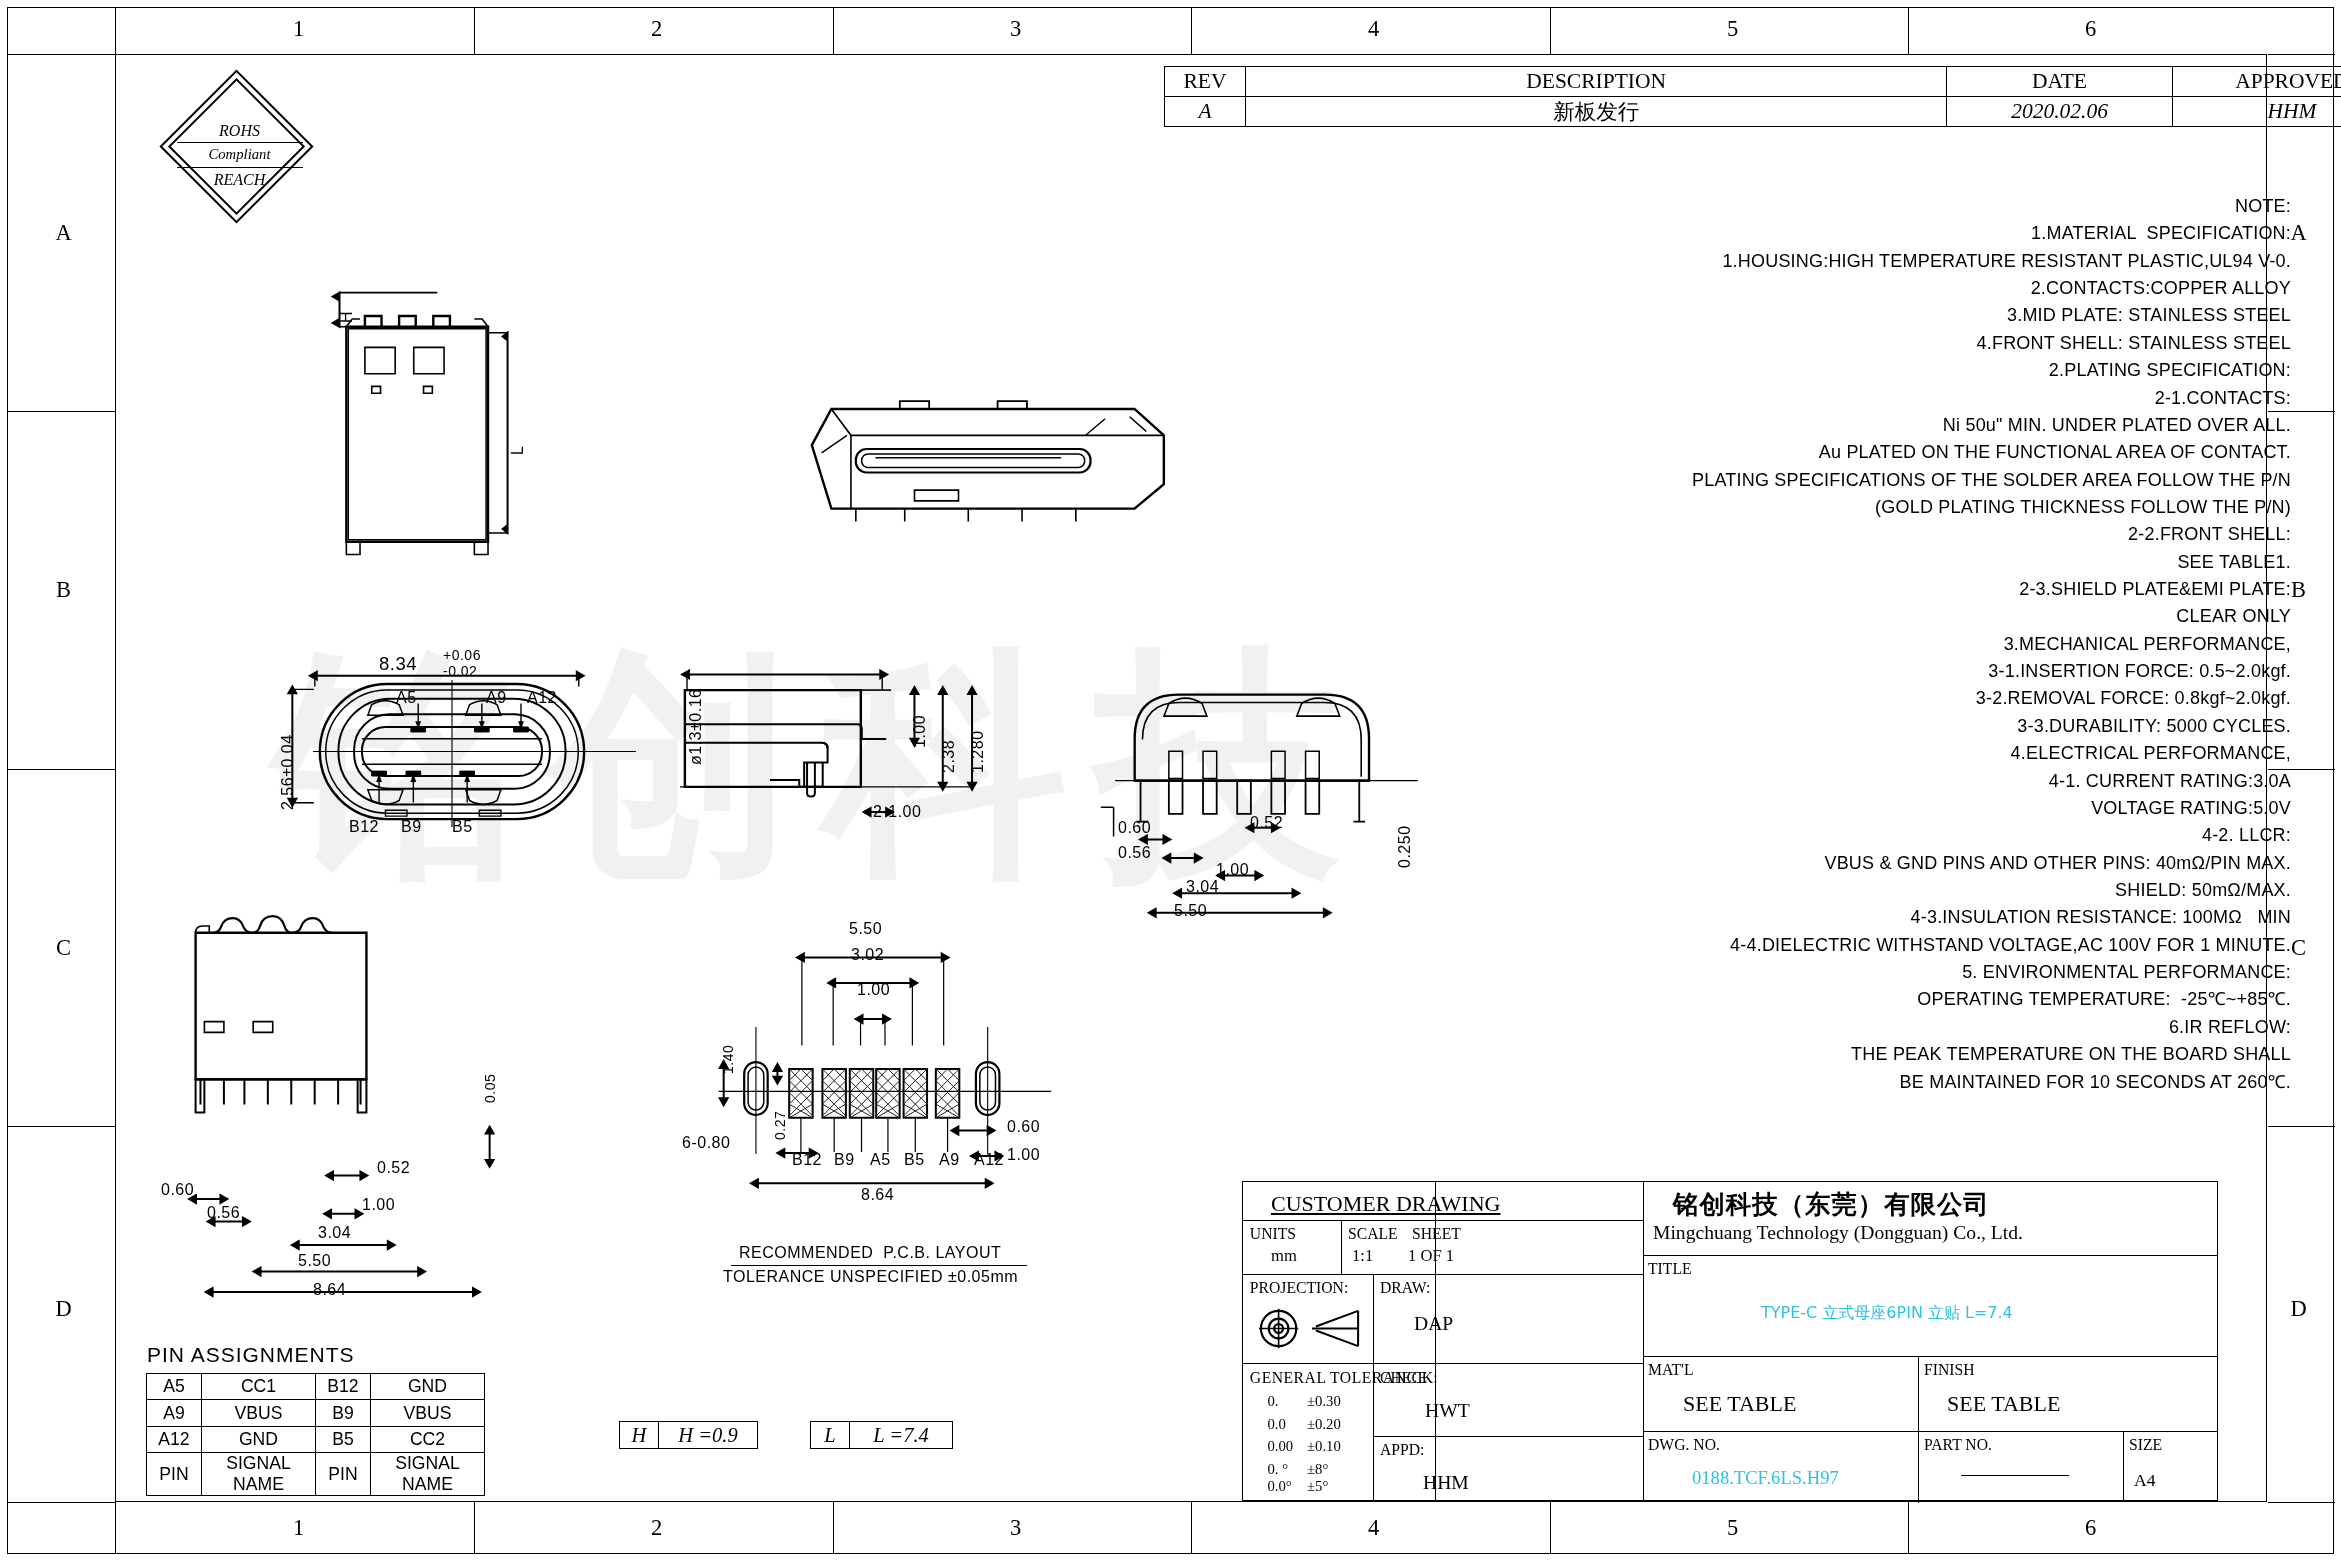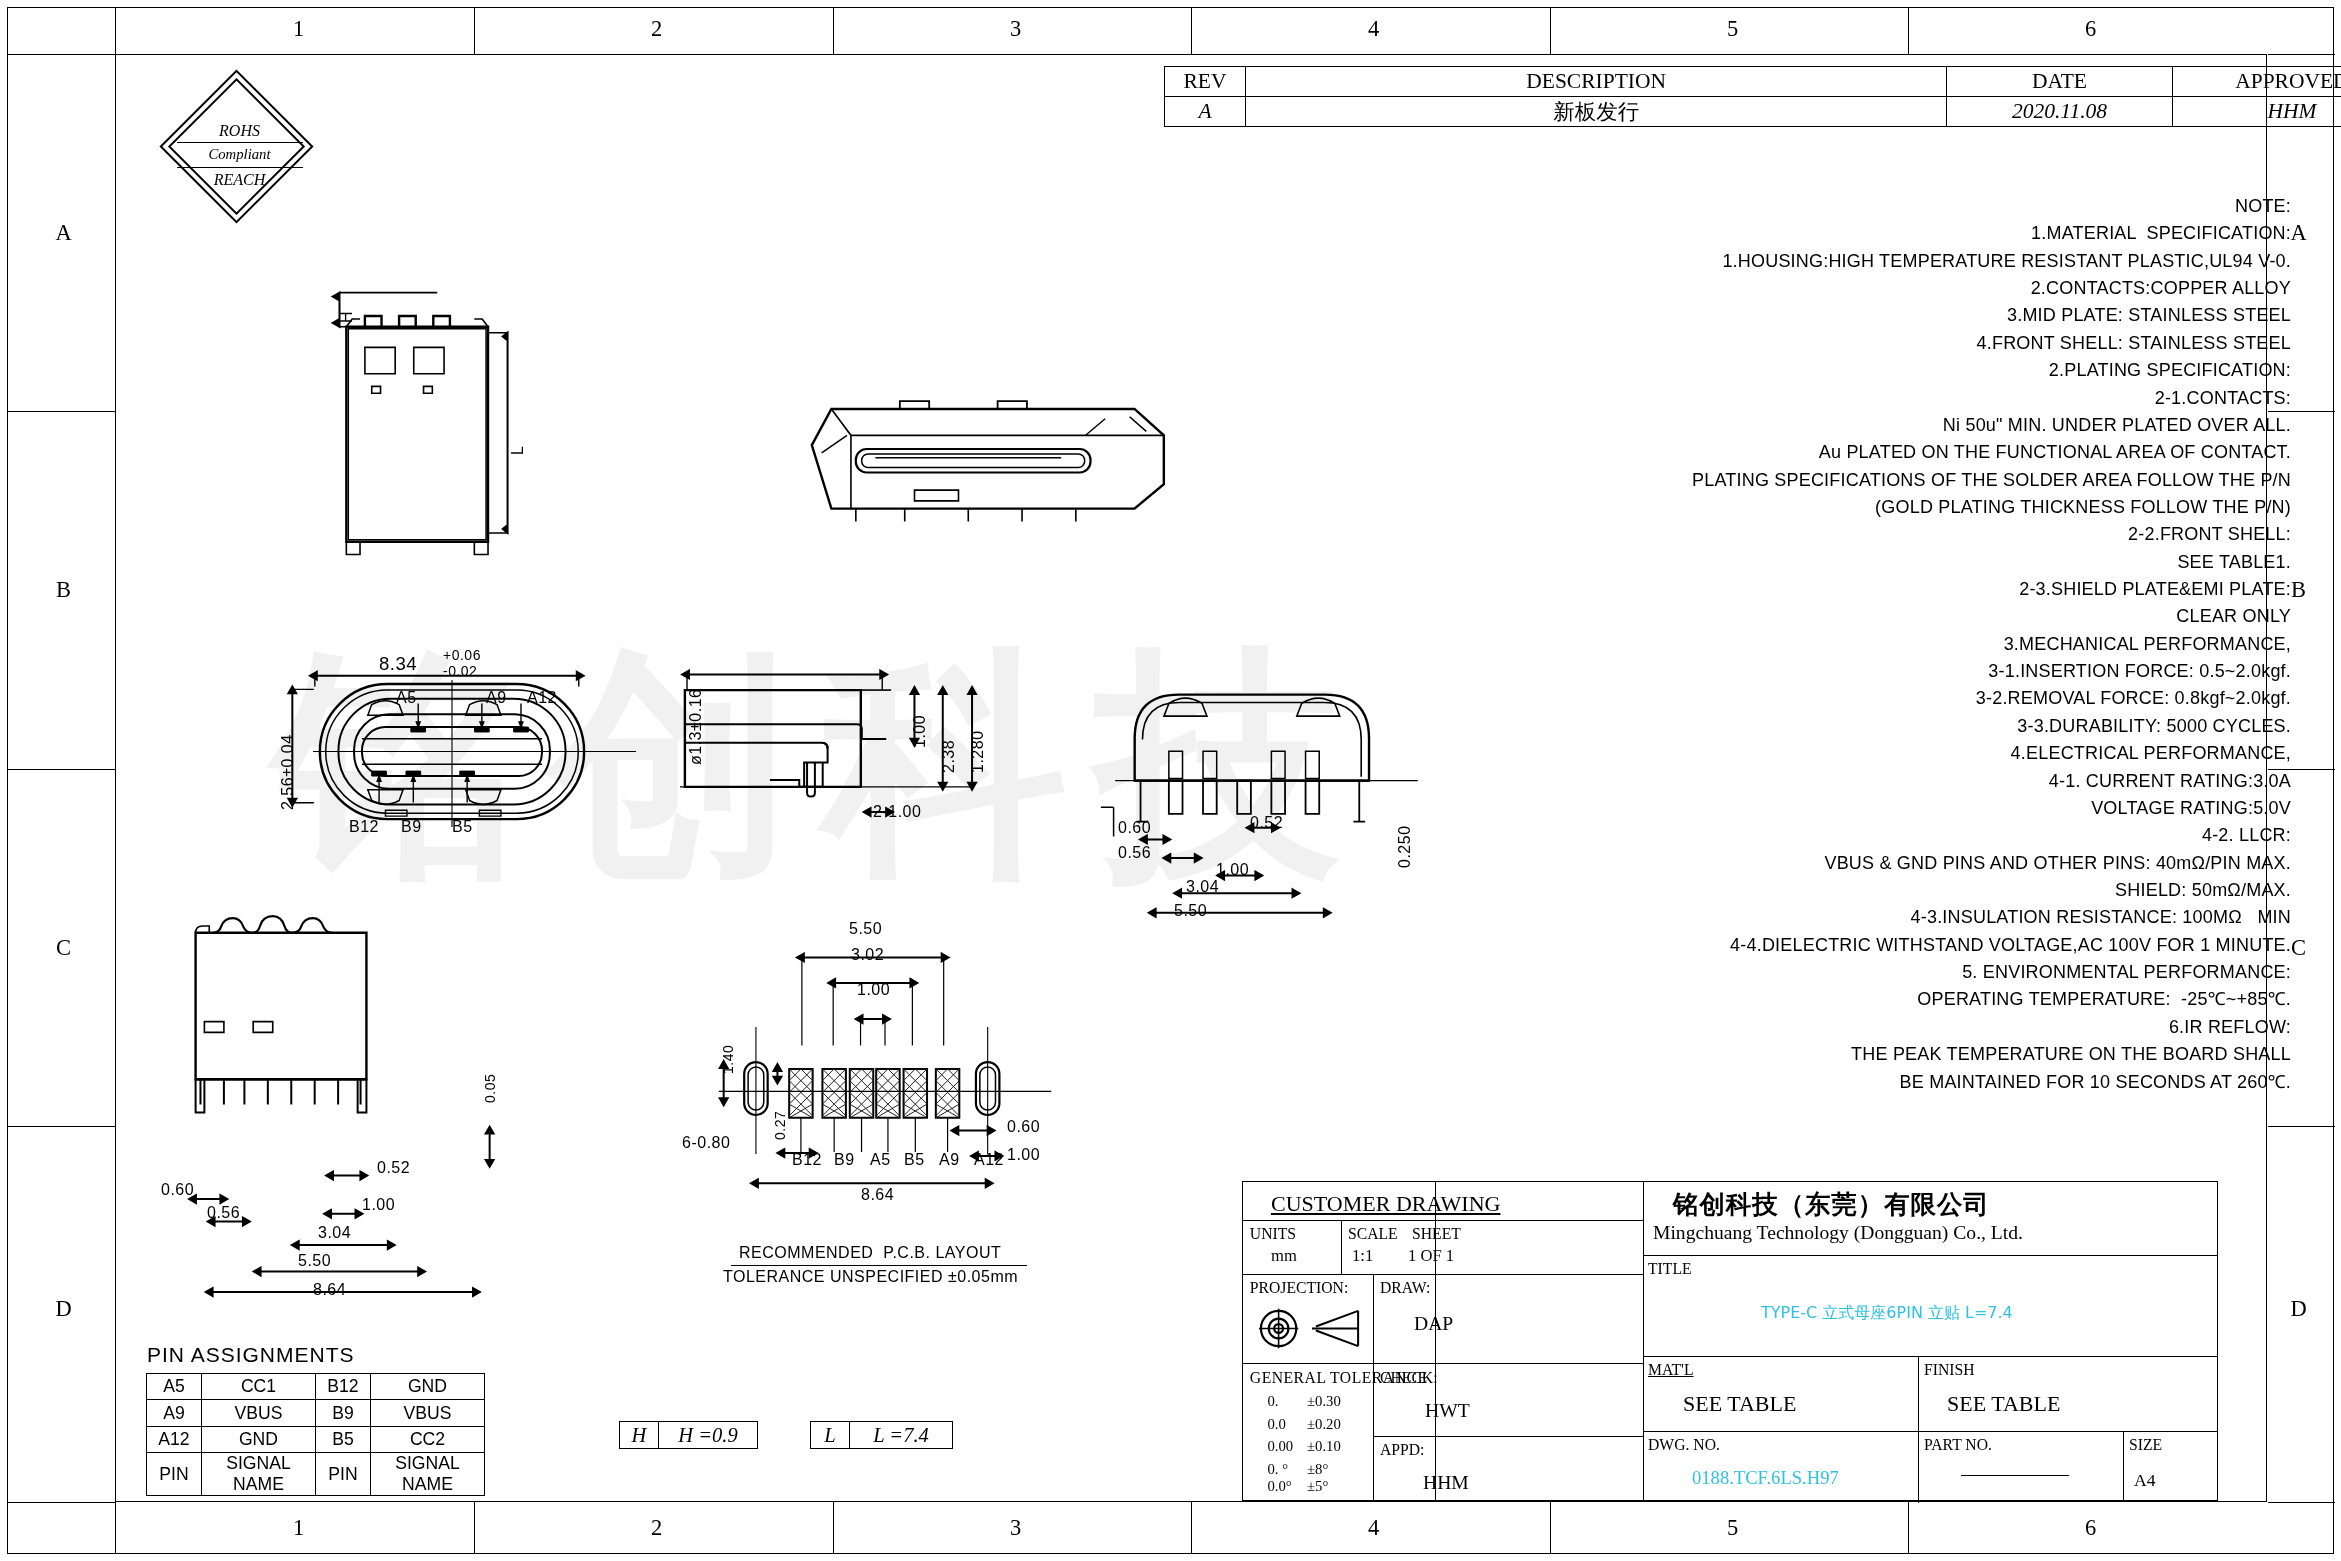--- a/index.html
+++ b/index.html
@@ -164,21 +164,21 @@
   <tbody>
       <tr>
     <td class="rv">REV</td>
     <td class="ds">DESCRIPTION</td>
     <td class="dt">DATE</td>
     <td class="ap">APPROVED</td>
   </tr>
   <tr>
     <td class="ital">A</td>
     <td class="cjk">新板发行</td>
-    <td class="ital">2020.11.08</td>
+    <td class="ital">2020.02.06</td>
     <td class="ital">HHM</td>
   </tr>
 </tbody>
   </table>
 
 <div id="note-block">
   <div>NOTE:</div>
   <div>1.MATERIAL  SPECIFICATION:</div>
   <div>  1.HOUSING:HIGH TEMPERATURE RESISTANT PLASTIC,UL94 V-0.</div>
   <div>  2.CONTACTS:COPPER ALLOY</div>
@@ -559,21 +559,21 @@
   <div class="val" style="left:182px;top:218px;">HWT</div>
   <div class="lbl" style="left:137px;top:259px;">APPD:</div>
   <div class="val" style="left:180px;top:290px;">HHM</div>
 
   <div class="val" style="left:430px;top:5.9px;font-family:Liberation Serif, serif;font-size:25.4px;font-weight:bold;letter-spacing:1px;">铭创科技（东莞）有限公司</div>
   <div class="val" style="left:410px;top:40px;font-size:19.6px;">Mingchuang Technology (Dongguan) Co., Ltd.</div>
 
   <div class="lbl" style="left:405px;top:78px;">TITLE</div>
   <div class="val cyan" style="left:518px;top:121px;font-family:'DejaVu Sans',sans-serif;font-size:16px;">TYPE-C 立式母座6PIN 立贴 L=7.4</div>
 
-  <div class="lbl" style="left:405px;top:179px;text-decoration:underline;">MAT'L</div>
+  <div class="lbl" style="left:405px;top:179px;">MAT'L</div>
   <div class="val big" style="left:440px;top:209px;">SEE TABLE</div>
   <div class="lbl" style="left:681px;top:179px;">FINISH</div>
   <div class="val big" style="left:704px;top:209px;">SEE TABLE</div>
 
   <div class="lbl" style="left:405px;top:254px;">DWG. NO.</div>
   <div class="val cyan" style="left:449px;top:285px;font-size:18.6px;">0188.TCF.6LS.H97</div>
   <div class="lbl" style="left:681px;top:254px;">PART NO.</div>
   <div class="ln h1px" style="left:718px;top:293px;width:108px;"></div>
   <div class="lbl" style="left:886px;top:254px;">SIZE</div>
   <div class="val" style="left:891px;top:288px;font-size:17.6px;">A4</div>

